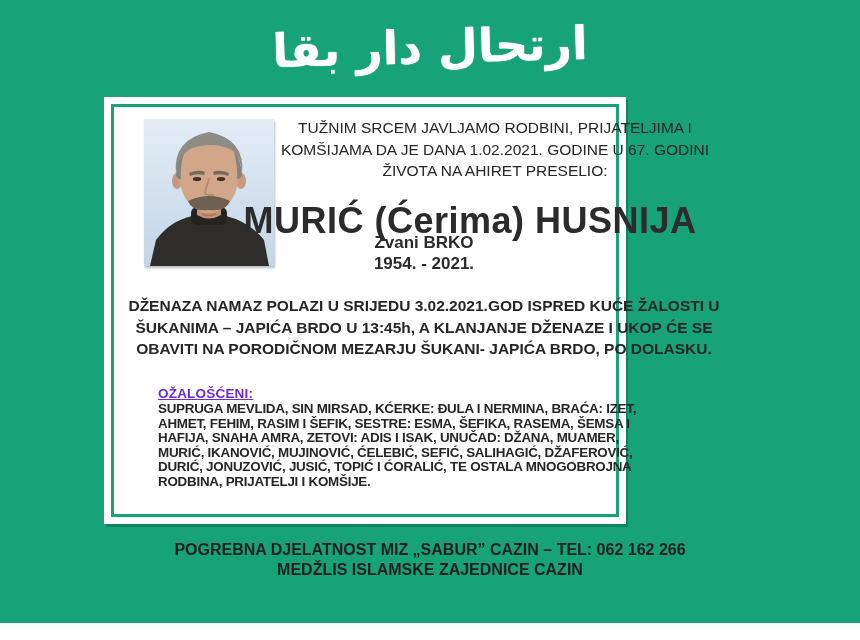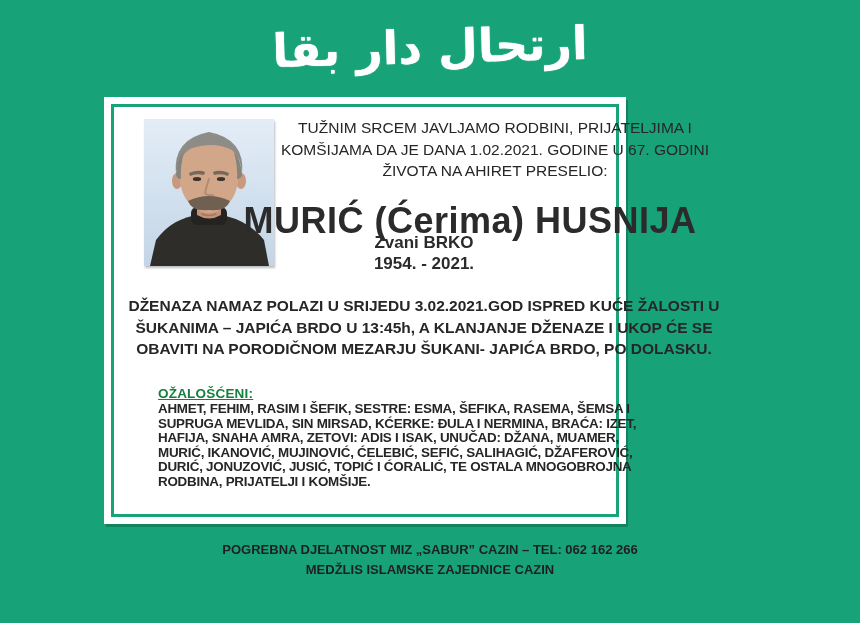--- a/index.html
+++ b/index.html
@@ -82,37 +82,37 @@
 
   .funeral {
     position: absolute; left: 16px; top: 198px; width: 608px;
     text-align: center;
     font-size: 15.5px; font-weight: bold; color: #262626;
     line-height: 21.5px;
   }
 
   .mourners-heading {
     position: absolute; left: 54px; top: 289px;
-    font-size: 13.5px; font-weight: bold; color: #15803d;
+    font-size: 13.5px; font-weight: bold; color: #6d28d9;
     text-decoration: underline;
     letter-spacing: 0.2px;
   }
   .mourners {
     position: absolute; left: 54px; top: 305px; width: 572px;
     font-size: 13.4px; font-weight: bold; color: #262626;
     line-height: 14.6px;
     letter-spacing: -0.25px;
   }
   .mourners div { white-space: nowrap; }
 
   .footer {
     position: absolute; left: 0; top: 540px; width: 860px;
     text-align: center;
     color: #1f1f1f;
-    font-size: 13px; font-weight: bold;
+    font-size: 16px; font-weight: bold;
     line-height: 20px;
   }
 </style>
 </head>
 <body>
 
 <div class="stage">
 
   <div class="sheet">
 
@@ -165,22 +165,22 @@
 
       <div class="nickname">Zvani BRKO</div>
 
       <div class="years">1954. - 2021.</div>
 
       <div class="funeral">DŽENAZA NAMAZ POLAZI U SRIJEDU 3.02.2021.GOD ISPRED KUĆE ŽALOSTI U ŠUKANIMA – JAPIĆA BRDO U 13:45h, A KLANJANJE DŽENAZE I UKOP ĆE SE OBAVITI NA PORODIČNOM MEZARJU ŠUKANI- JAPIĆA BRDO, PO DOLASKU.</div>
 
       <div class="mourners-heading">OŽALOŠĆENI:</div>
 
       <div class="mourners">
+        <div>SUPRUGA MEVLIDA, SIN MIRSAD, KĆERKE: ĐULA I NERMINA, BRAĆA: IZET,</div>
         <div>AHMET, FEHIM, RASIM I ŠEFIK, SESTRE: ESMA, ŠEFIKA, RASEMA, ŠEMSA I</div>
-        <div>SUPRUGA MEVLIDA, SIN MIRSAD, KĆERKE: ĐULA I NERMINA, BRAĆA: IZET,</div>
         <div>HAFIJA, SNAHA AMRA, ZETOVI: ADIS I ISAK, UNUČAD: DŽANA, MUAMER,</div>
         <div>MURIĆ, IKANOVIĆ, MUJINOVIĆ, ĆELEBIĆ, SEFIĆ, SALIHAGIĆ, DŽAFEROVIĆ,</div>
         <div>DURIĆ, JONUZOVIĆ, JUSIĆ, TOPIĆ I ĆORALIĆ, TE OSTALA MNOGOBROJNA</div>
         <div>RODBINA, PRIJATELJI I KOMŠIJE.</div>
       </div>
     </div>
 
     <div class="footer">
       <div>POGREBNA DJELATNOST MIZ „SABUR” CAZIN – TEL: 062 162 266</div>
       <div>MEDŽLIS ISLAMSKE ZAJEDNICE CAZIN</div>

